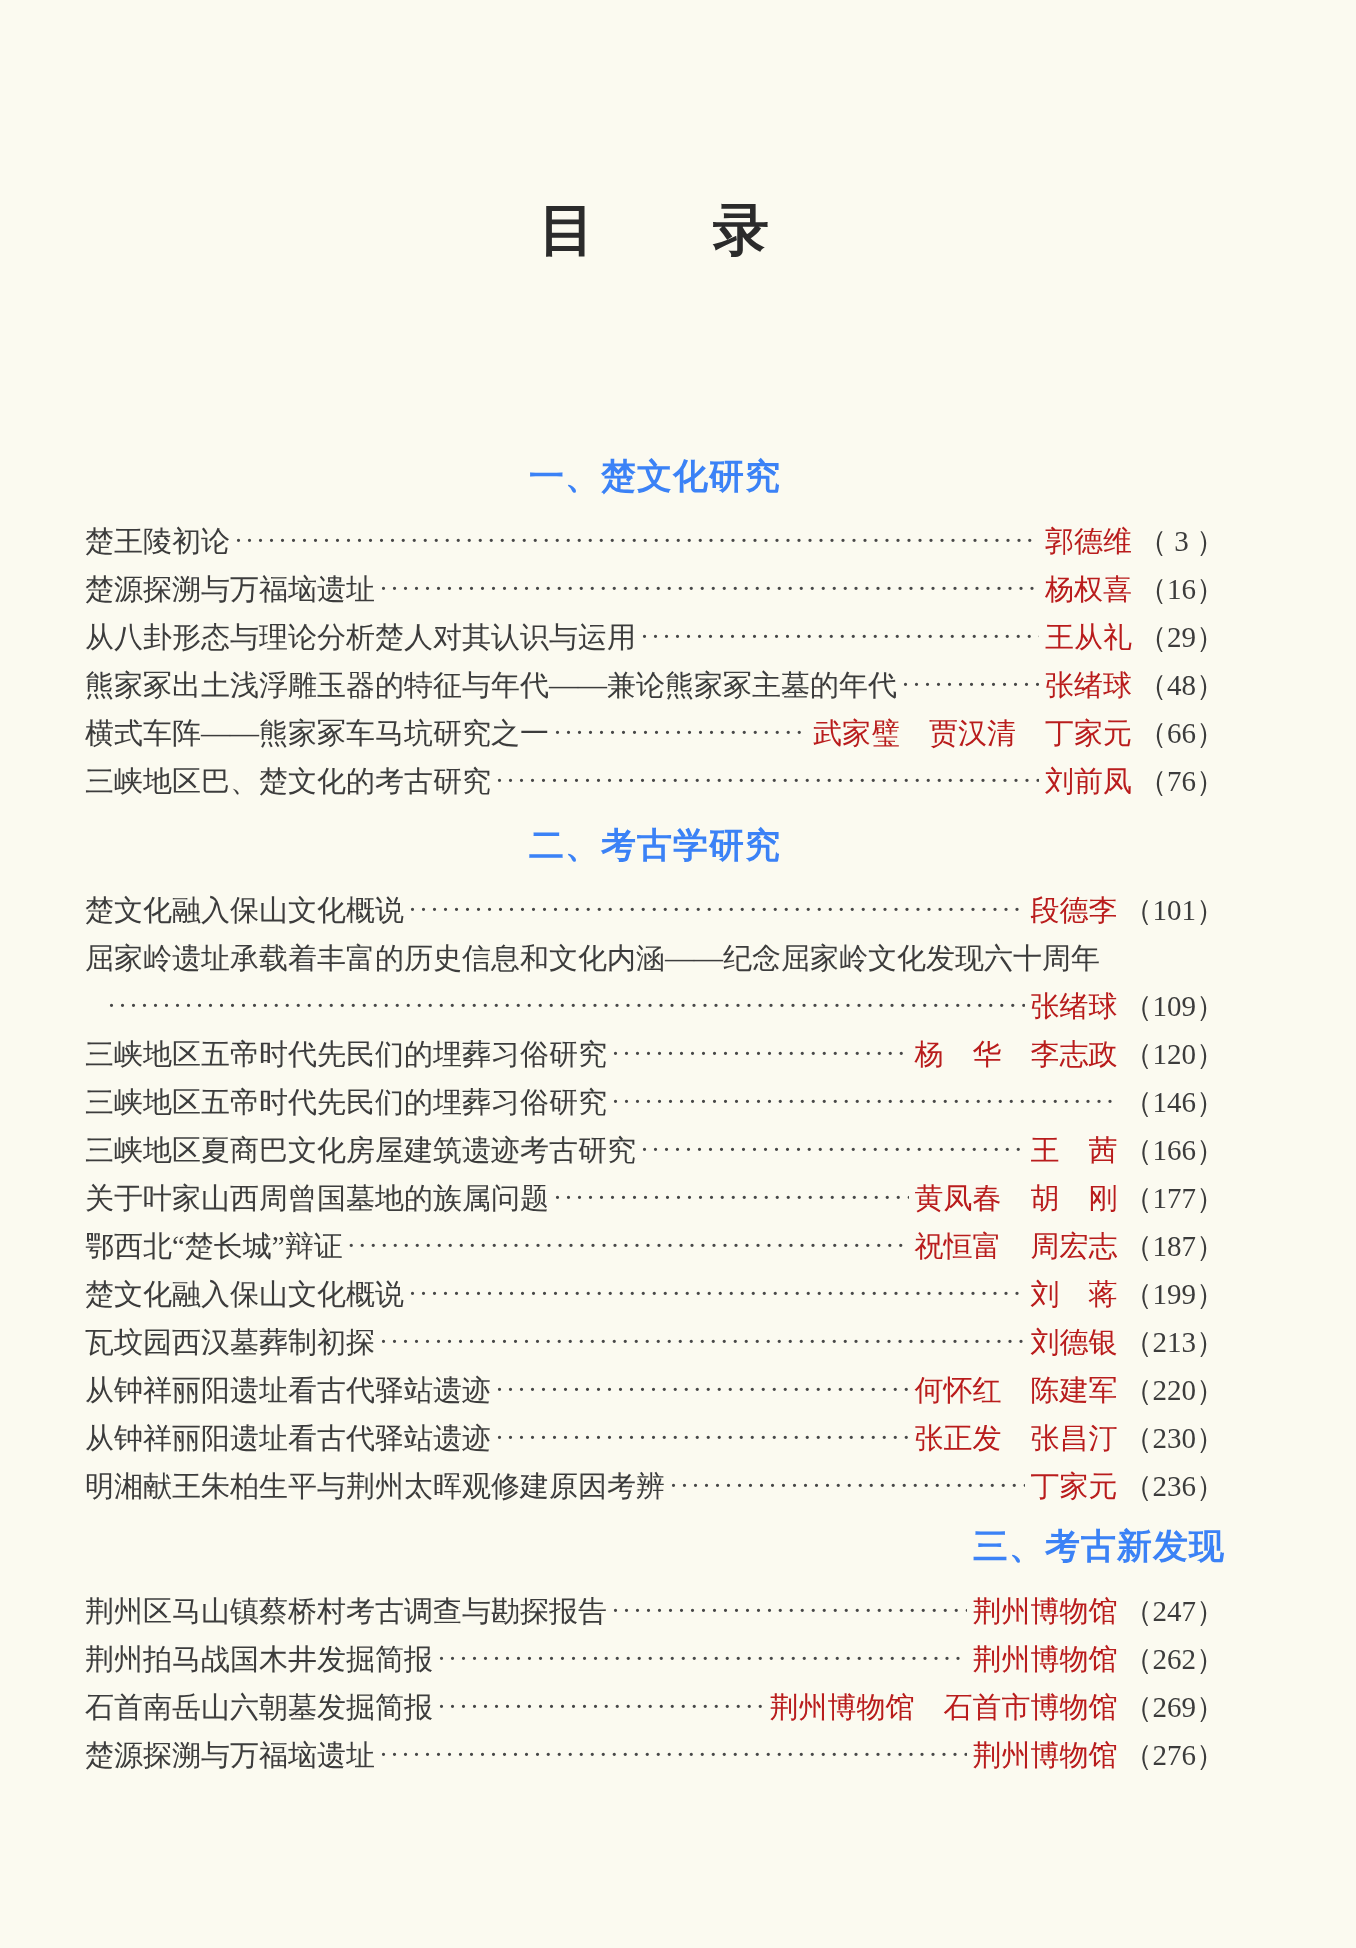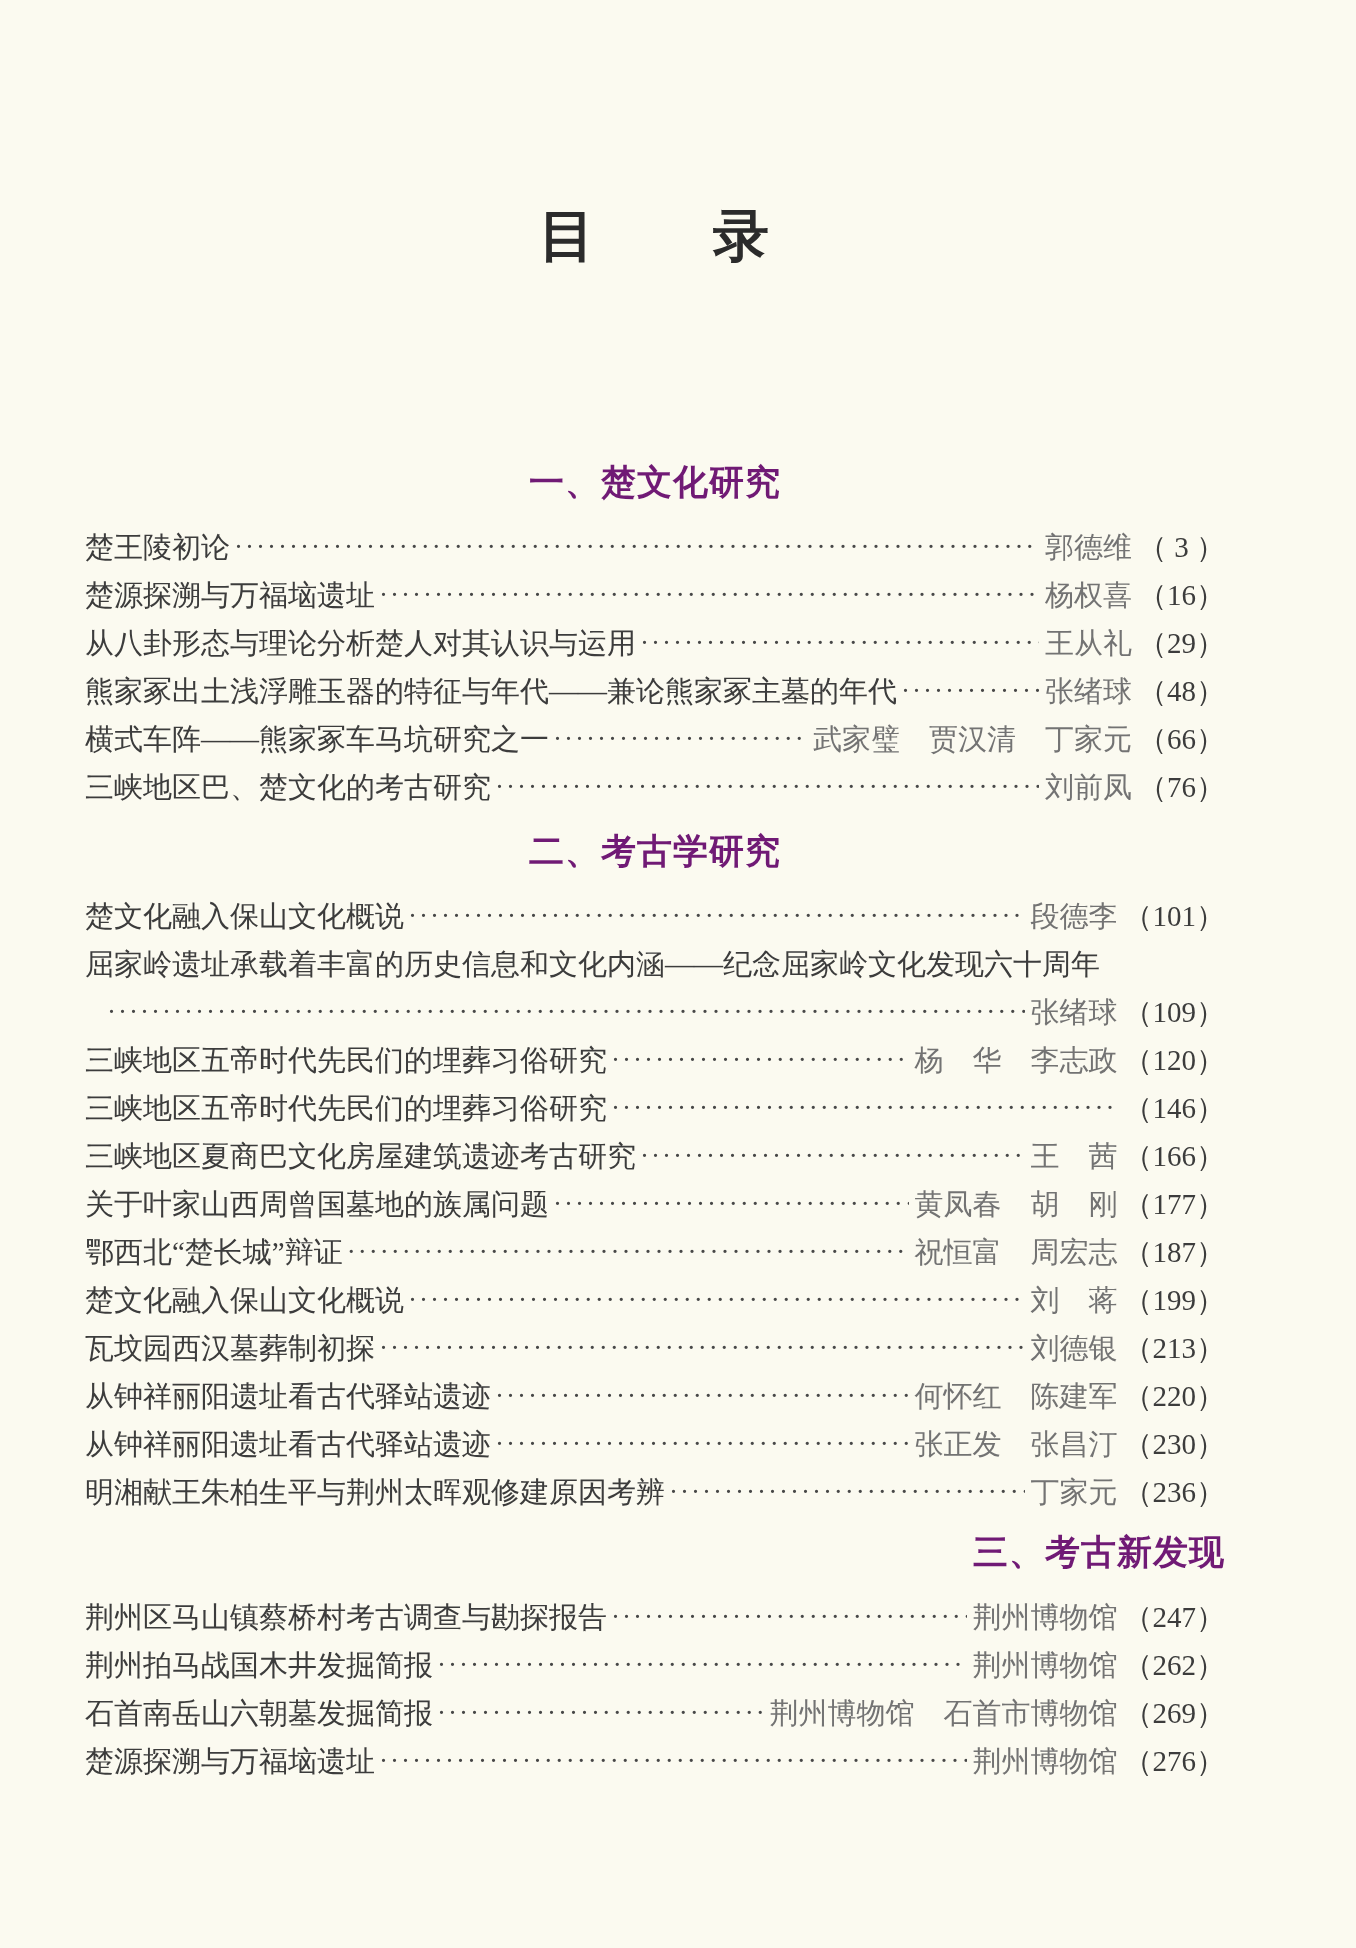--- a/index.html
+++ b/index.html
@@ -10,41 +10,41 @@
     width: 1356px;
     height: 1948px;
     background: #fbfaf0;
     overflow: hidden;
     font-family: "Liberation Serif", "DejaVu Serif", serif;
     color: #3c3c3c;
   }
   .page {
     position: absolute;
     left: 85px;
-    top: 14px;
+    top: 8px;
     width: 1140px;
     height: 1836px;
   }
   .toc-title {
     margin: 194px 0 0 0;
     text-align: center;
     font-size: 56px;
     line-height: 1;
     font-weight: bold;
     color: #2b2b2b;
     letter-spacing: 2px;
   }
   .section-heading {
     margin: 0;
     text-align: center;
     font-family: "Liberation Sans", "DejaVu Sans", sans-serif;
     font-weight: bold;
     font-size: 35px;
     line-height: 1;
-    color: #701a75;
+    color: #3b82f6;
     letter-spacing: 1px;
   }
   .toc-section.s0 .section-heading { margin-top: 200px; }
   .toc-section.s1 .section-heading { margin-top: 22px; }
   .toc-section.s2 .section-heading { margin-top: 18px; text-align: right; }
   .rows { margin-top: 24px; }
   .toc-row {
     display: flex;
     align-items: center;
     line-height: 48px;
@@ -62,21 +62,21 @@
     overflow: hidden;
     white-space: nowrap;
     letter-spacing: 2px;
     font-size: 27px;
     color: #474747;
     margin: 0 6px 0 4px;
   }
   .entry-authors {
     flex: 0 0 auto;
     margin-right: 6px;
-    color: #737373;
+    color: #b91c1c;
   }
   .entry-page {
     flex: 0 0 auto;
     color: #3c3c3c;
   }
 </style>
 </head>
 <body>
 
 <div class="page">

